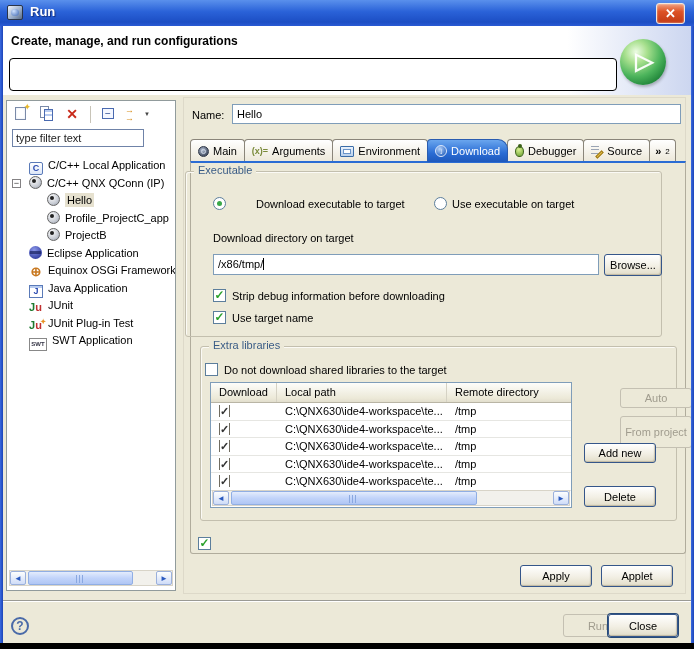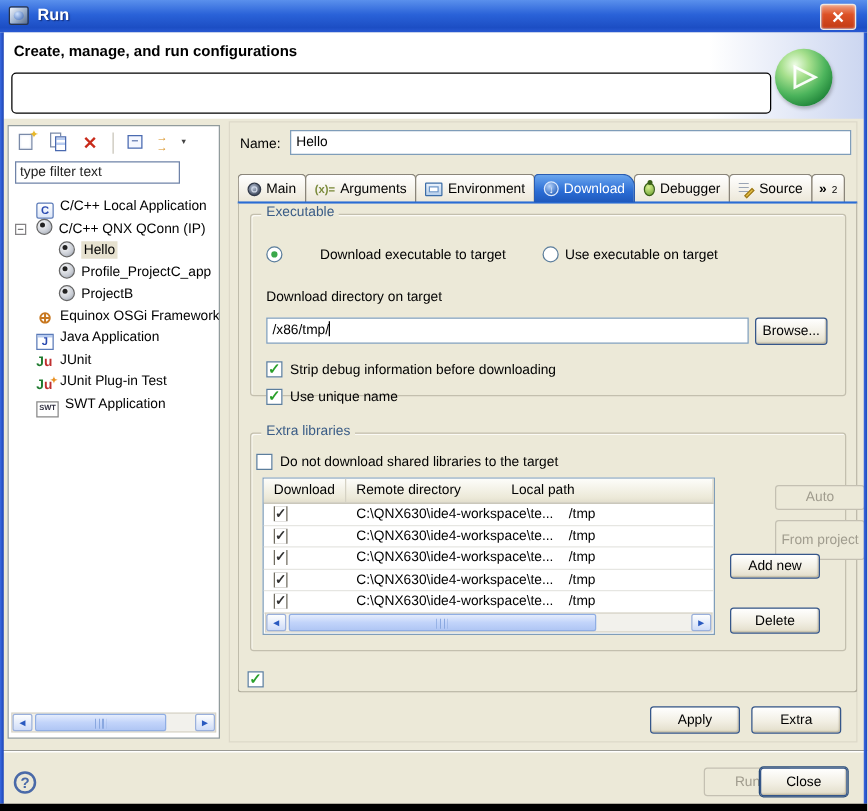--- a/index.html
+++ b/index.html
@@ -130,21 +130,21 @@
     border:1px solid #9a7820; transform:rotate(-45deg); }
   .tab.overflow { padding:0 5px; font-weight:bold; }
   .tab.overflow sub { font-size:8px; font-weight:normal; }
 
   .tab-content { position:absolute; left:190px; top:161px; width:496px; height:393px;
     border:1px solid #b0ac9c; border-top:2px solid #2a6cd4; border-radius:0 0 3px 3px; background:#ece9d8; }
 
   .groupbox { position:absolute; border:1px solid #c3bfae; border-radius:3px;
     box-shadow:inset 1px 1px 0 #fbfaf5; }
   .groupbox .legend { position:absolute; left:8px; top:-8px; background:#ece9d8; padding:0 4px; color:#3a5c86; }
-  .gb-exec { left:200px; top:171px; width:477px; height:146px;text-align:right; }
+  .gb-exec { left:185px; top:171px; width:477px; height:166px;text-align:right; }
   .gb-extra { left:200px; top:346px; width:477px; height:175px; }
 
   .radio { position:absolute; width:13px; height:13px; border-radius:50%; border:1px solid #5c7e9c; background:#fff; cursor:pointer; }
   .radio.on::after { content:""; position:absolute; inset:3px; border-radius:50%; background:#3aa84a; }
   .checkbox { position:absolute; width:13px; height:13px; border:1px solid #5c7e9c; background:#fff; cursor:pointer;
     color:#2aa02a; font-weight:bold; font-size:12px; line-height:11px; text-align:center; }
   .flabel { position:absolute; white-space:nowrap; }
 
   .dir-input { position:absolute; left:213px; top:254px; width:386px; height:21px; border:1px solid #7f9db9;
     background:#fff; font-size:11px; line-height:19px; padding:0 4px; white-space:nowrap; cursor:text; }
@@ -226,20 +226,23 @@
       <div class="tree-row lvl2 selected-row">
         <span class="ti ti-qnx"></span><span class="lbl">Hello</span>
       </div>
       <div class="tree-row lvl2">
         <span class="ti ti-qnx"></span><span class="lbl">Profile_ProjectC_app</span>
       </div>
       <div class="tree-row lvl2">
         <span class="ti ti-qnx"></span><span class="lbl">ProjectB</span>
       </div>
       <div class="tree-row lvl1">
+        <span class="ti ti-eclipse"></span><span class="lbl">Eclipse Application</span>
+      </div>
+      <div class="tree-row lvl1">
         <span class="ti ti-equinox">⊕</span><span class="lbl">Equinox OSGi Framework</span>
       </div>
       <div class="tree-row lvl1">
         <span class="ti ti-java">J</span><span class="lbl">Java Application</span>
       </div>
       <div class="tree-row lvl1">
         <span class="ti ti-junit"><span class="g">J</span><span class="r">u</span></span><span class="lbl">JUnit</span>
       </div>
       <div class="tree-row lvl1">
         <span class="ti ti-junit"><span class="g">J</span><span class="r">u</span><span class="ti-spark">✦</span></span><span class="lbl">JUnit Plug-in Test</span>
@@ -305,33 +308,33 @@
   <span class="radio" style="left:434px; top:197px;"></span>
   <span class="flabel" style="left:452px; top:198px;">Use executable on target</span>
 
   <span class="flabel" style="left:213px; top:232px;">Download directory on target</span>
   <div class="dir-input"><span>/x86/tmp/</span><span class="caret-bar"></span></div>
   <button class="xp-btn" style="left:604px; top:254px; width:58px; height:22px;">Browse...</button>
 
   <span class="checkbox" style="left:213px; top:289px;"><span>✓</span></span>
   <span class="flabel" style="left:232px; top:290px;">Strip debug information before downloading</span>
   <span class="checkbox" style="left:213px; top:311px;"><span>✓</span></span>
-  <span class="flabel" style="left:232px; top:312px;">Use unique name</span>
+  <span class="flabel" style="left:232px; top:312px;">Use target name</span>
 
   <div class="groupbox gb-extra">
     <span class="legend">Extra libraries</span>
   </div>
   <span class="checkbox" style="left:205px; top:363px;"></span>
   <span class="flabel" style="left:224px; top:364px;">Do not download shared libraries to the target</span>
 
   <div class="lib-table">
     <div class="lt-header">
       <div class="hc c1">Download</div>
+      <div class="hc c2">Local path</div>
       <div class="hc c3">Remote directory</div>
-      <div class="hc c2">Local path</div>
     </div>
     <div class="lt-row">
       <div class="cc c1"><span class="row-check"><span>✓</span></span></div>
       <div class="cc c2">C:\QNX630\ide4-workspace\te...</div>
       <div class="cc c3">/tmp</div>
     </div>
     <div class="lt-row">
       <div class="cc c1"><span class="row-check"><span>✓</span></span></div>
       <div class="cc c2">C:\QNX630\ide4-workspace\te...</div>
       <div class="cc c3">/tmp</div>
@@ -359,21 +362,21 @@
   </div>
 
   <button class="xp-btn disabled" style="left:584px; top:388px; width:72px; height:20px;">Auto</button>
   <button class="xp-btn disabled" style="left:584px; top:416px; width:72px; height:32px;">From project</button>
   <button class="xp-btn" style="left:584px; top:443px; width:72px; height:20px;">Add new</button>
   <button class="xp-btn" style="left:584px; top:486px; width:72px; height:21px;">Delete</button>
 
   <span class="checkbox" style="left:198px; top:537px;"><span>✓</span></span>
 
   <button class="xp-btn" style="left:520px; top:565px; width:72px; height:22px;">Apply</button>
-  <button class="xp-btn" style="left:601px; top:565px; width:72px; height:22px;">Extra</button>
+  <button class="xp-btn" style="left:601px; top:565px; width:72px; height:22px;">Applet</button>
 
   <div class="sep-line"></div>
 
   <span class="help-btn">?</span>
   <button class="xp-btn disabled" style="left:527px; top:614px; width:70px; height:23px;">Run</button>
   <button class="xp-btn default" style="left:608px; top:614px; width:70px; height:23px;">Close</button>
 
   <div class="edge left"></div>
   <div class="edge right"></div>
   <div class="bottom-strip"></div>

